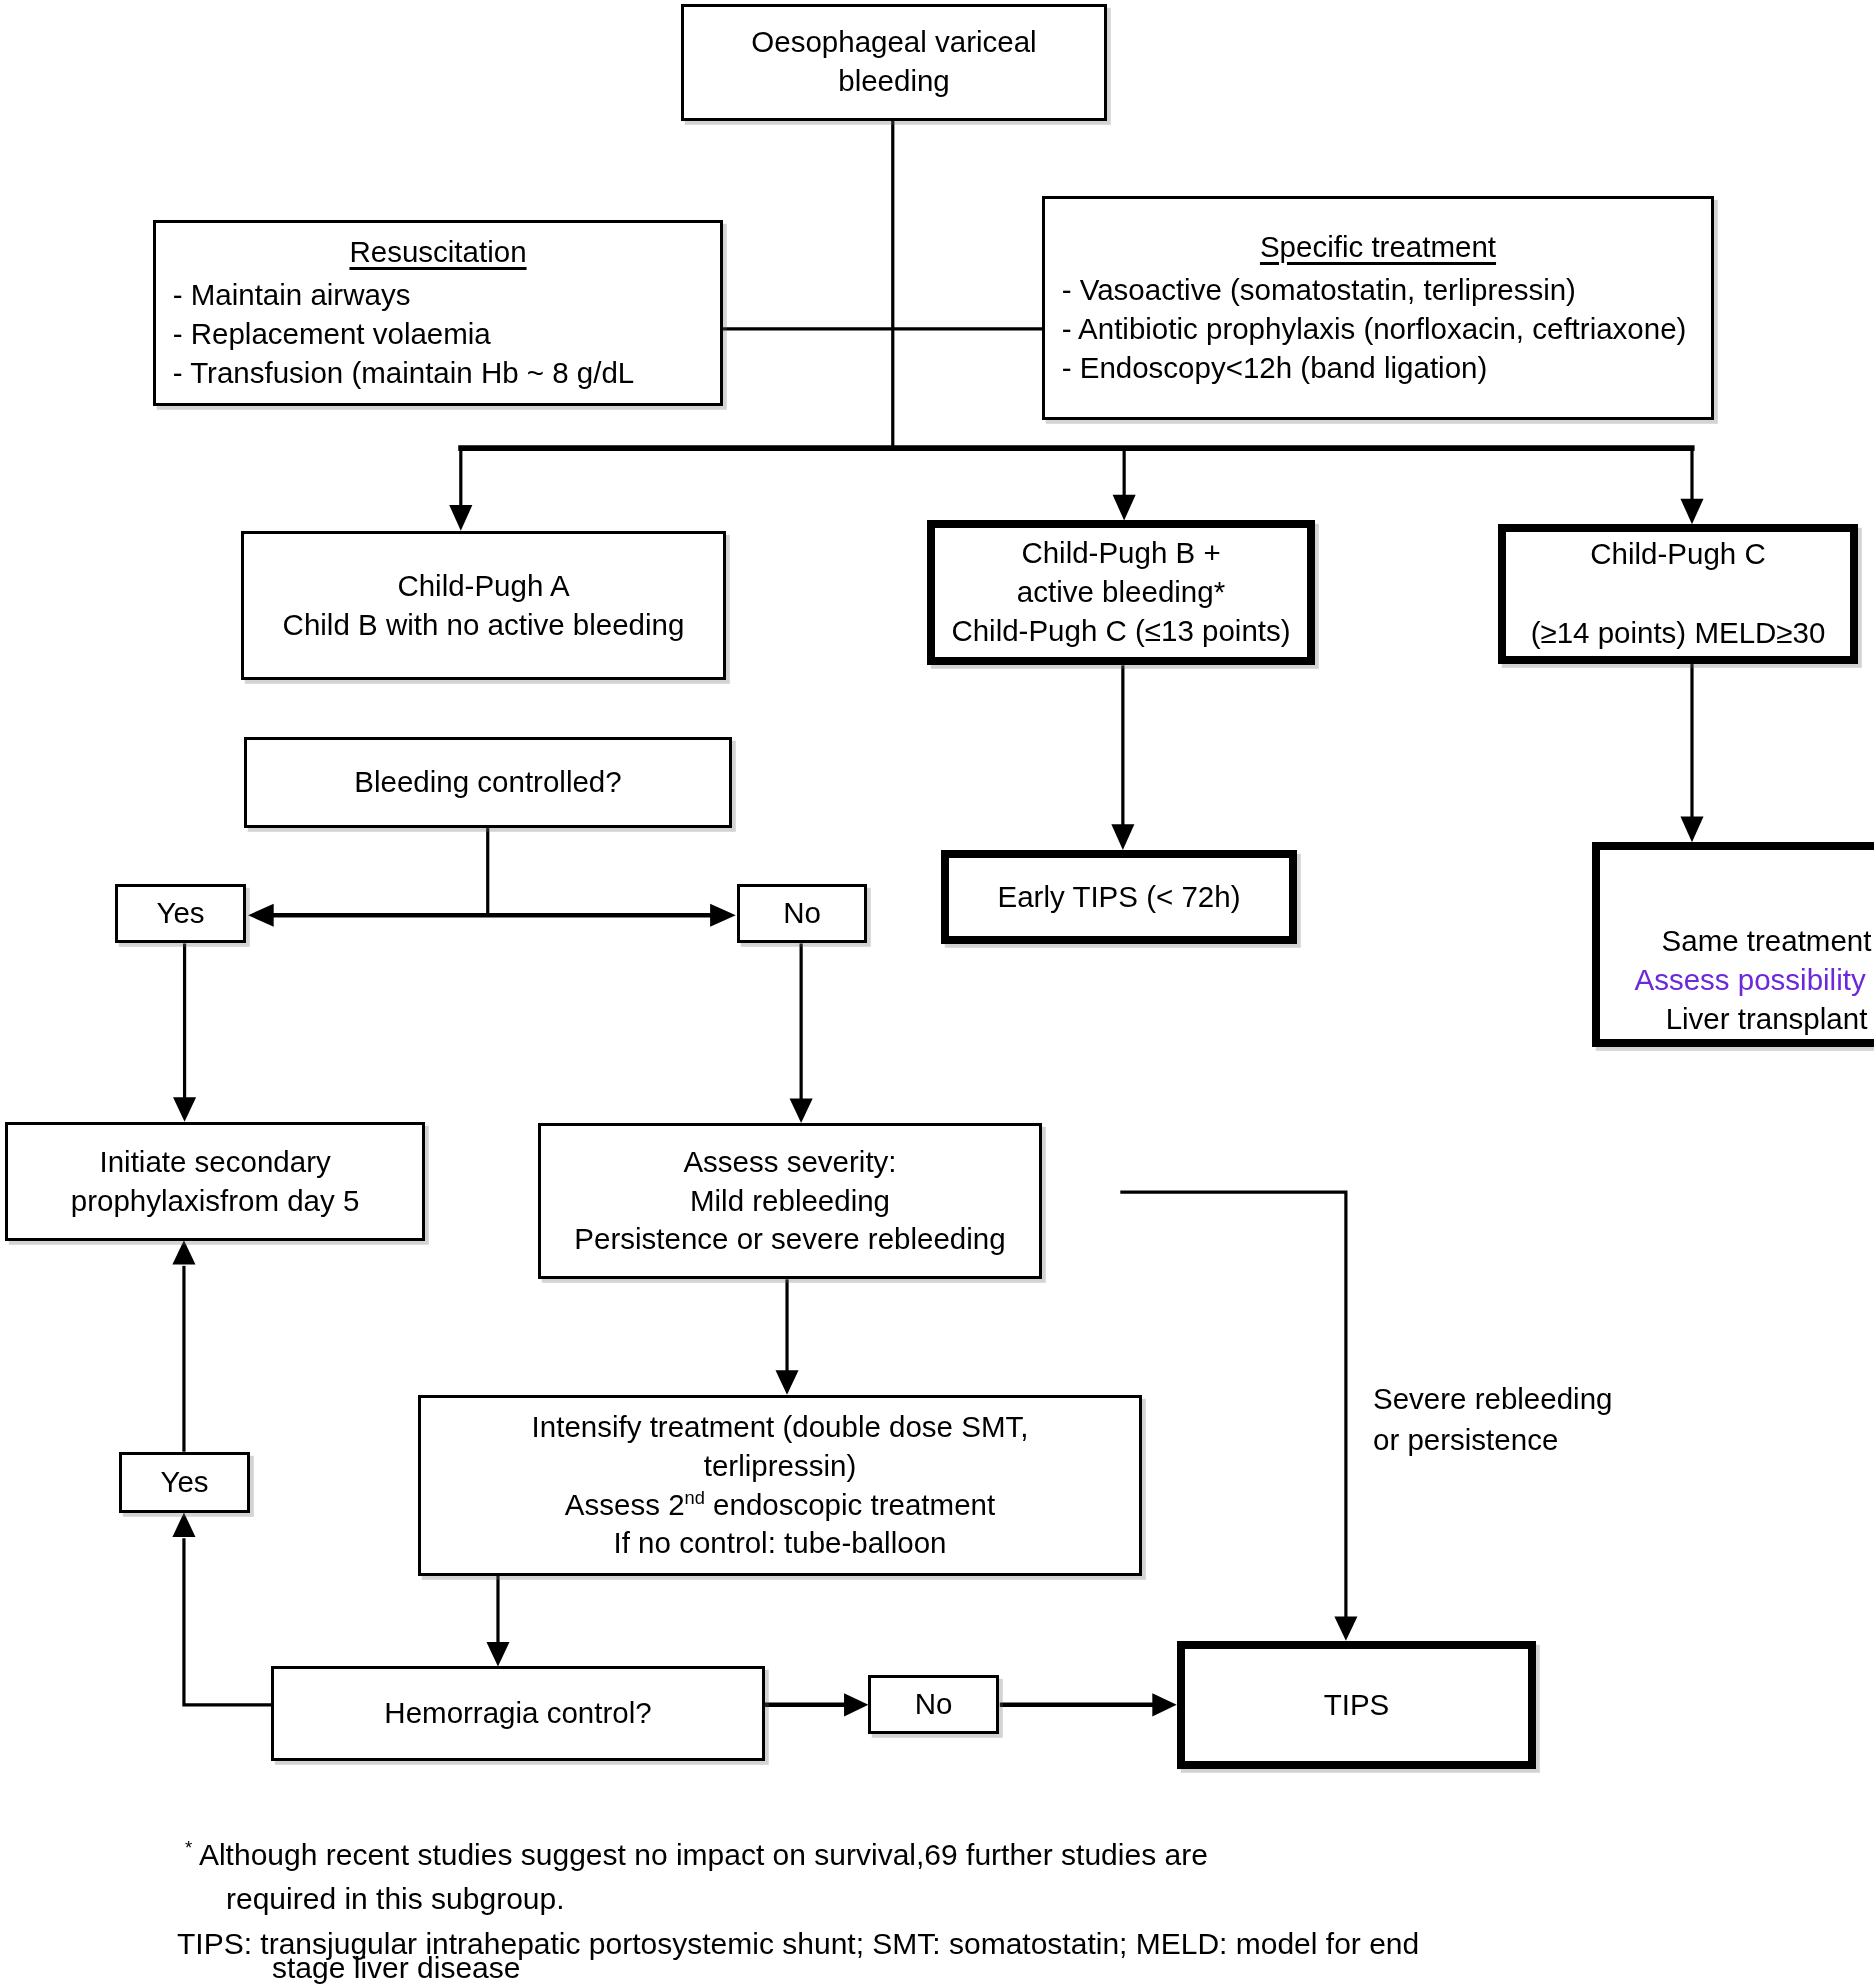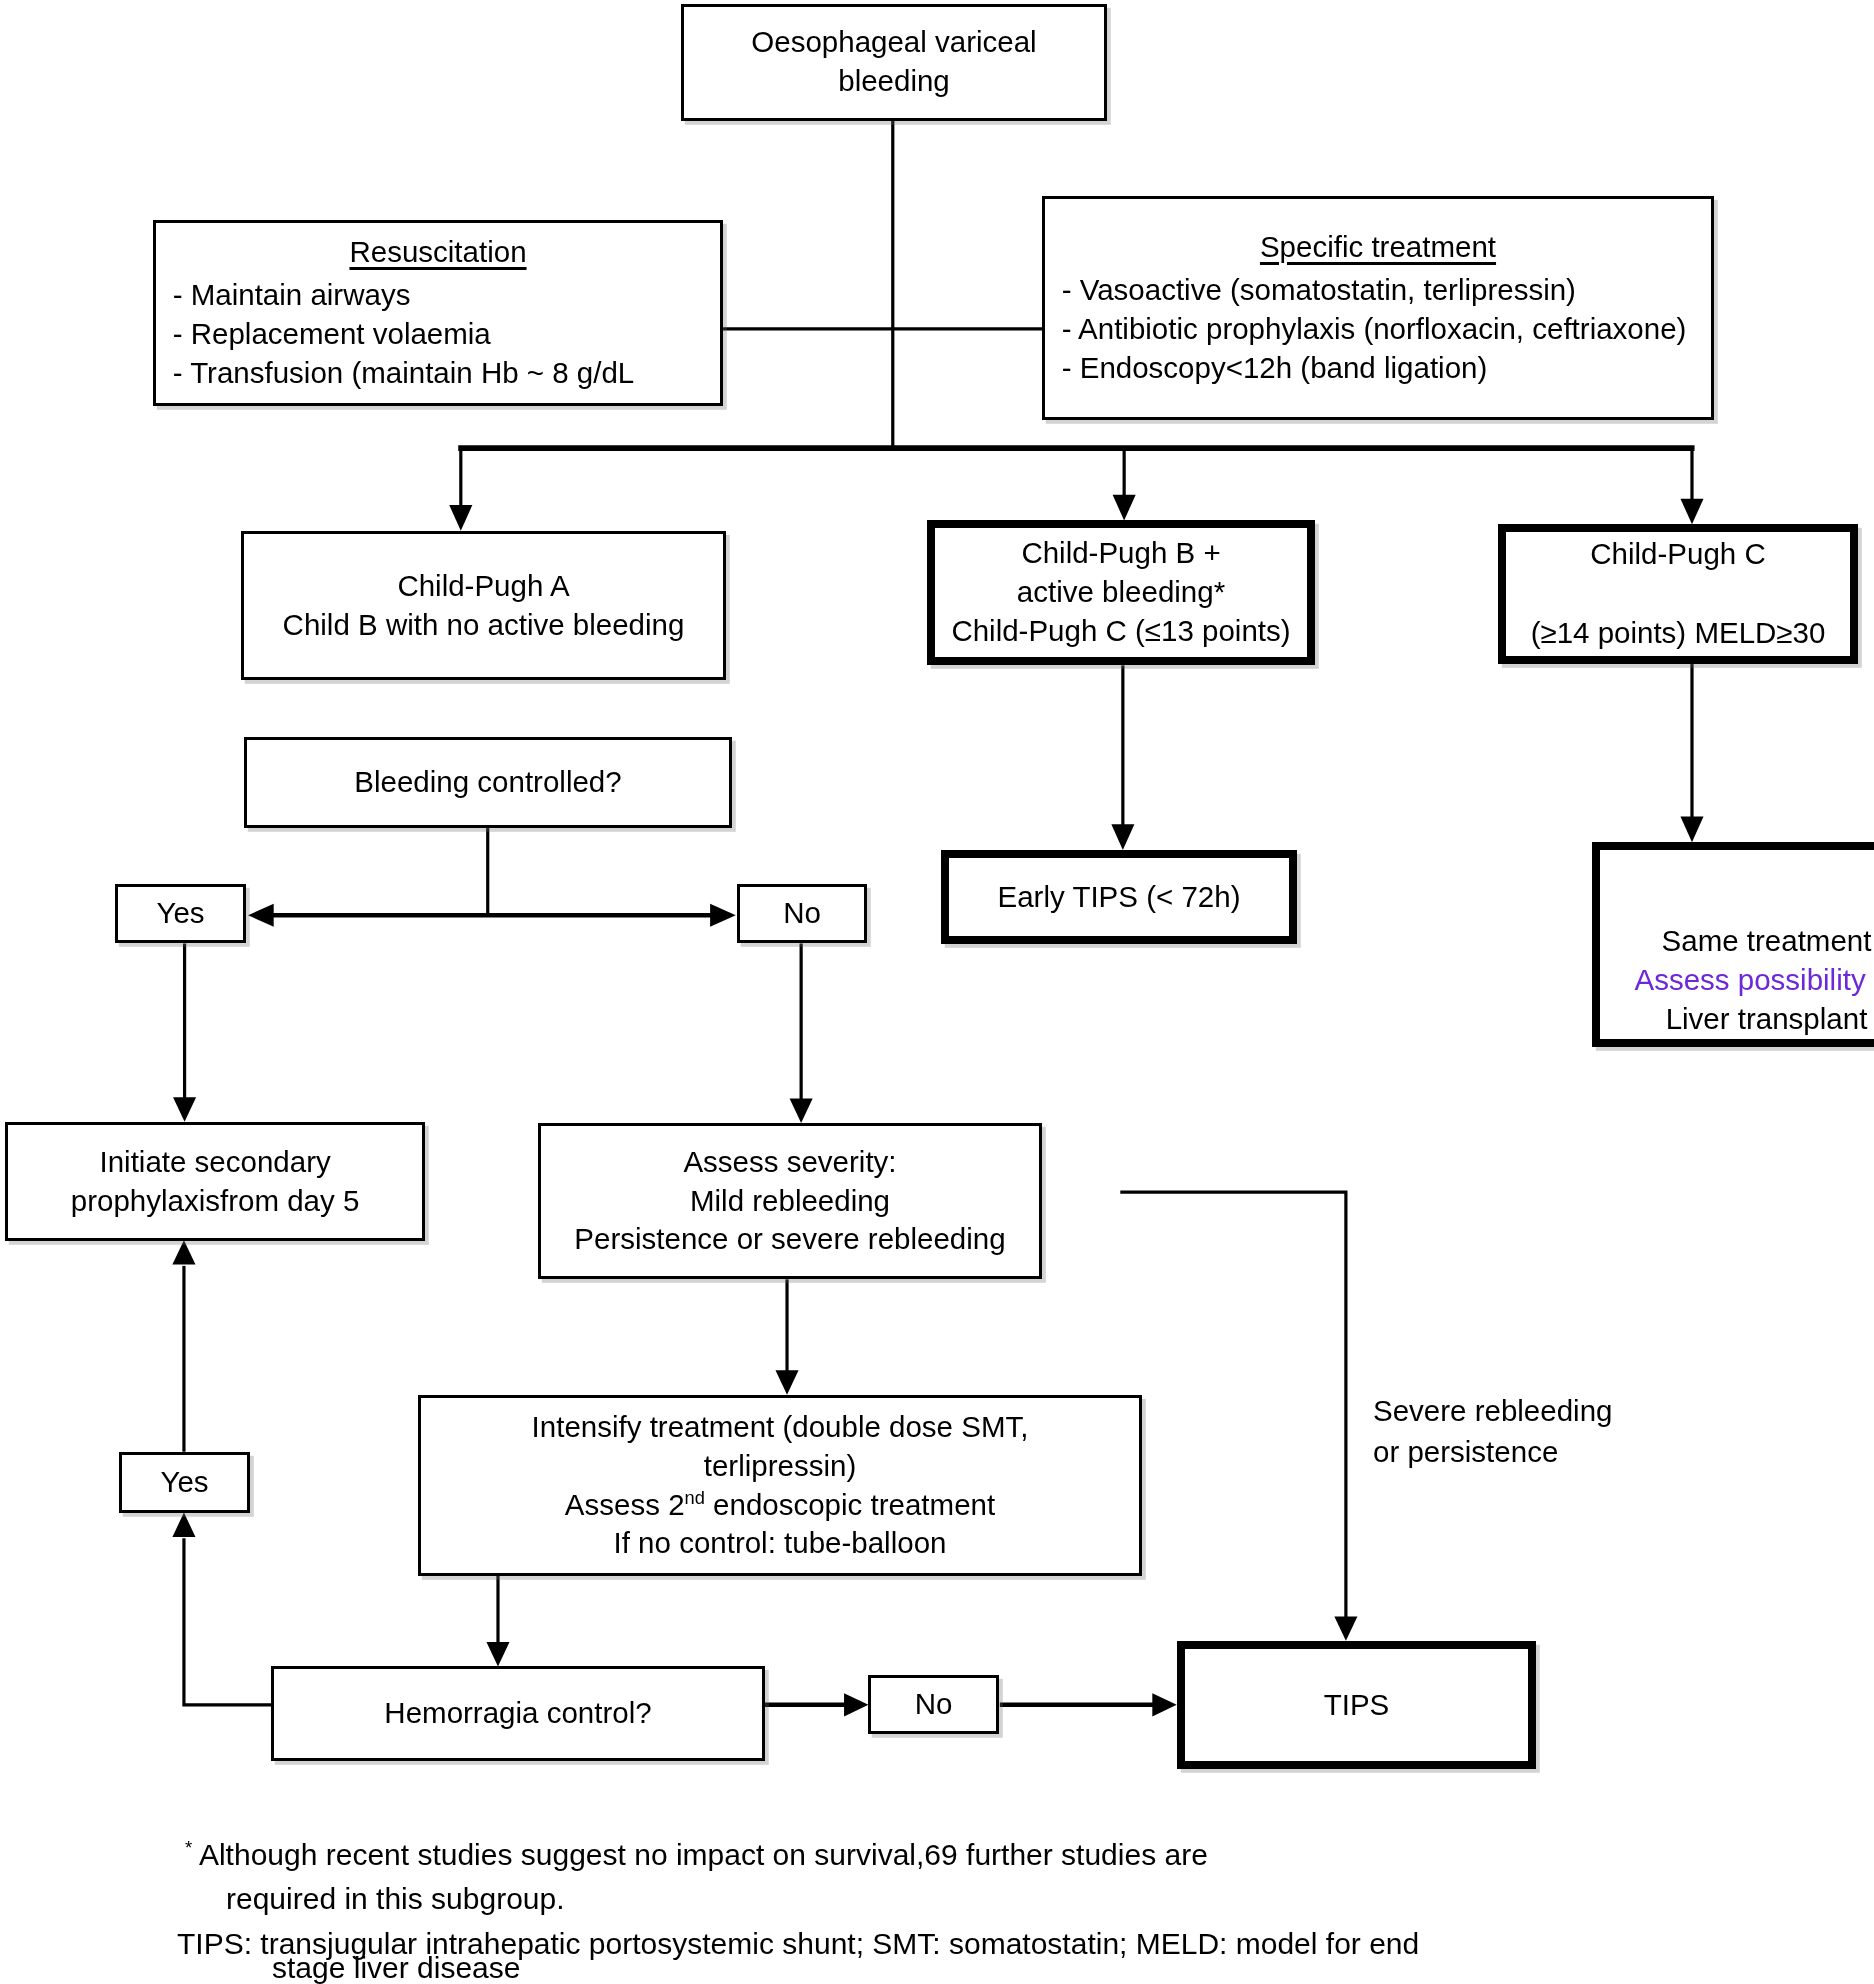--- a/index.html
+++ b/index.html
@@ -202,21 +202,21 @@
   </div>
 
   <div class="node" style="left:868px;top:1675px;width:131px;height:59px;">
     <span class="ln">No</span>
   </div>
 
   <div class="node thick" style="left:1177px;top:1641px;width:359px;height:128px;">
     <span class="ln">TIPS</span>
   </div>
 
-  <div class="floating-label" style="left:1373px;top:1378px;margin-top:12px;">
+  <div class="floating-label" style="left:1373px;top:1378px;">
     <span class="ln">Severe rebleeding</span>
     <span class="ln">or persistence</span>
   </div>
 
   <div class="footnote" style="left:185px;top:1838px;">
     <span class="sup">*</span>
     <span>Although recent studies suggest no impact on survival,69 further studies are</span>
   </div>
   <div class="footnote" style="left:226px;top:1882px;">
     <span>required in this subgroup.</span>

